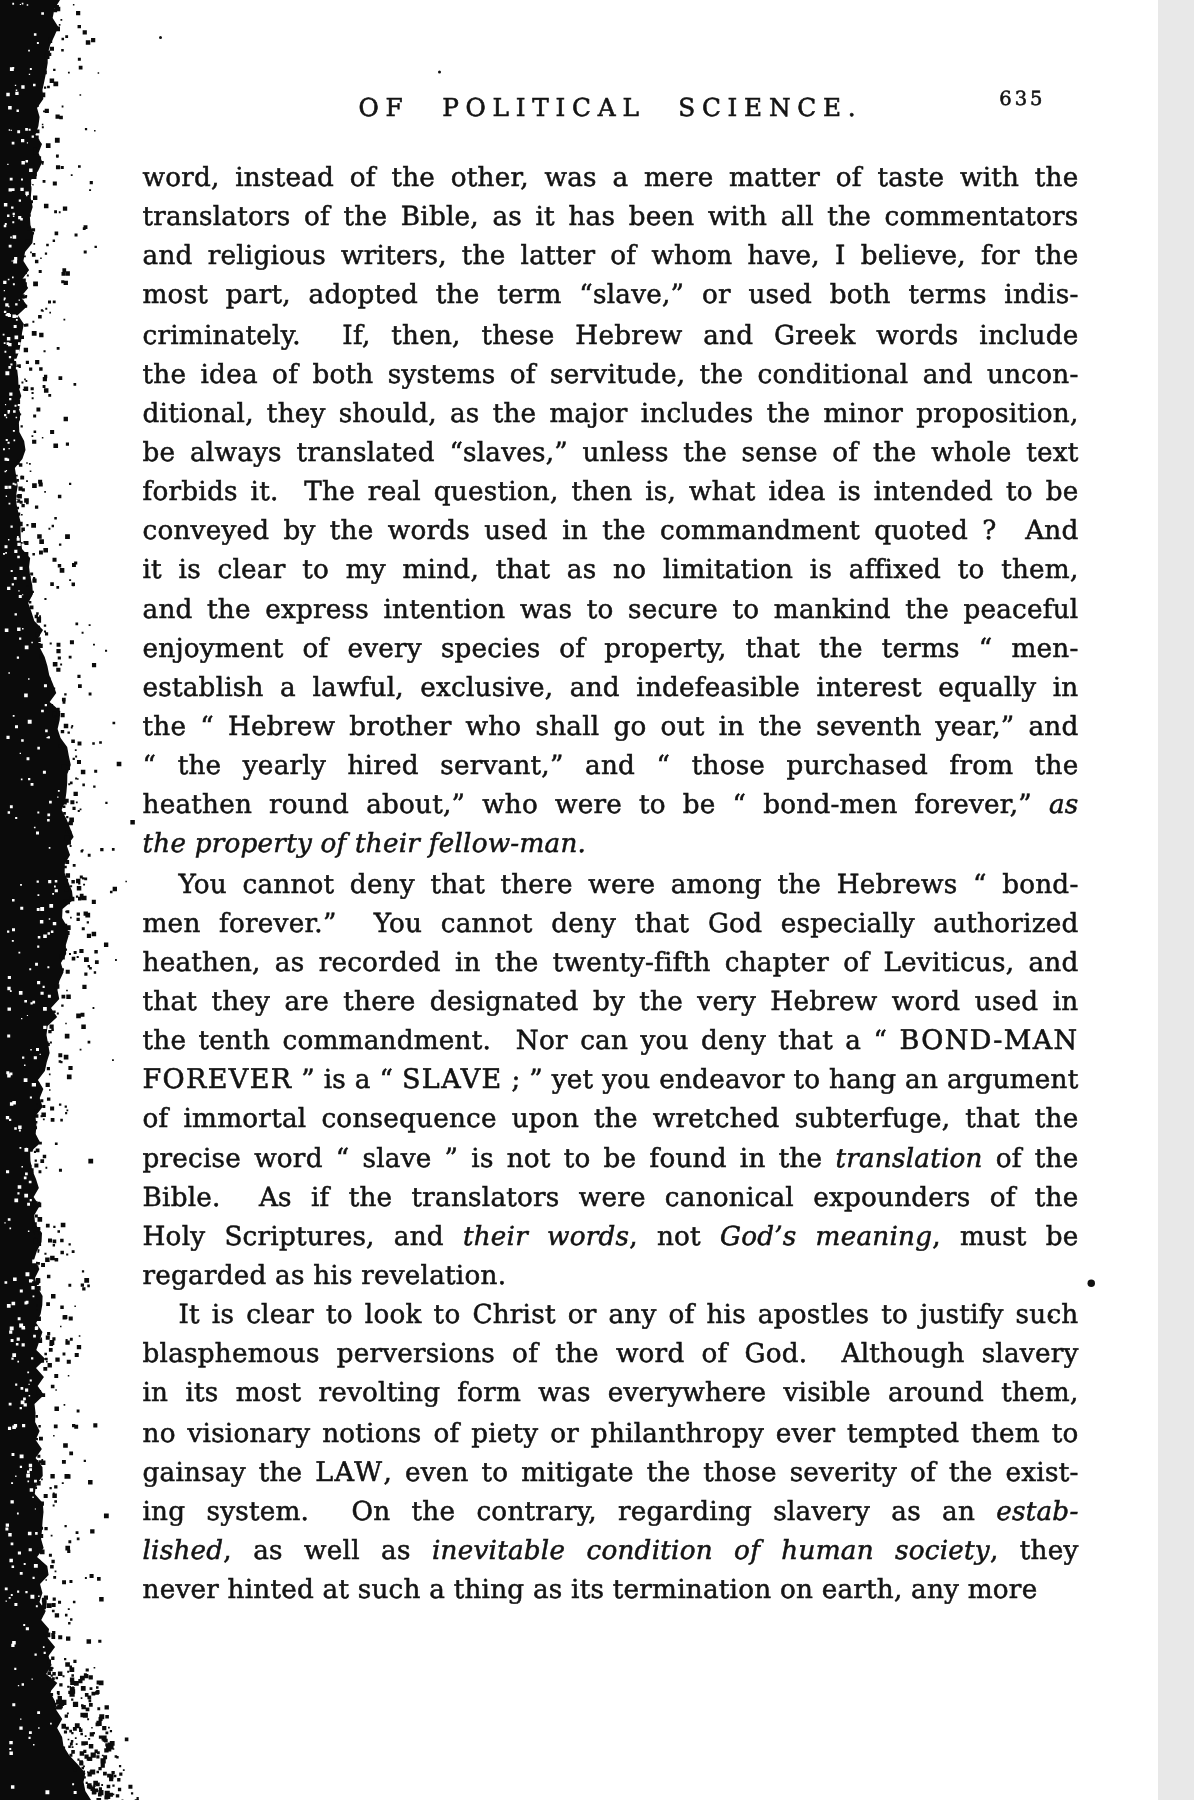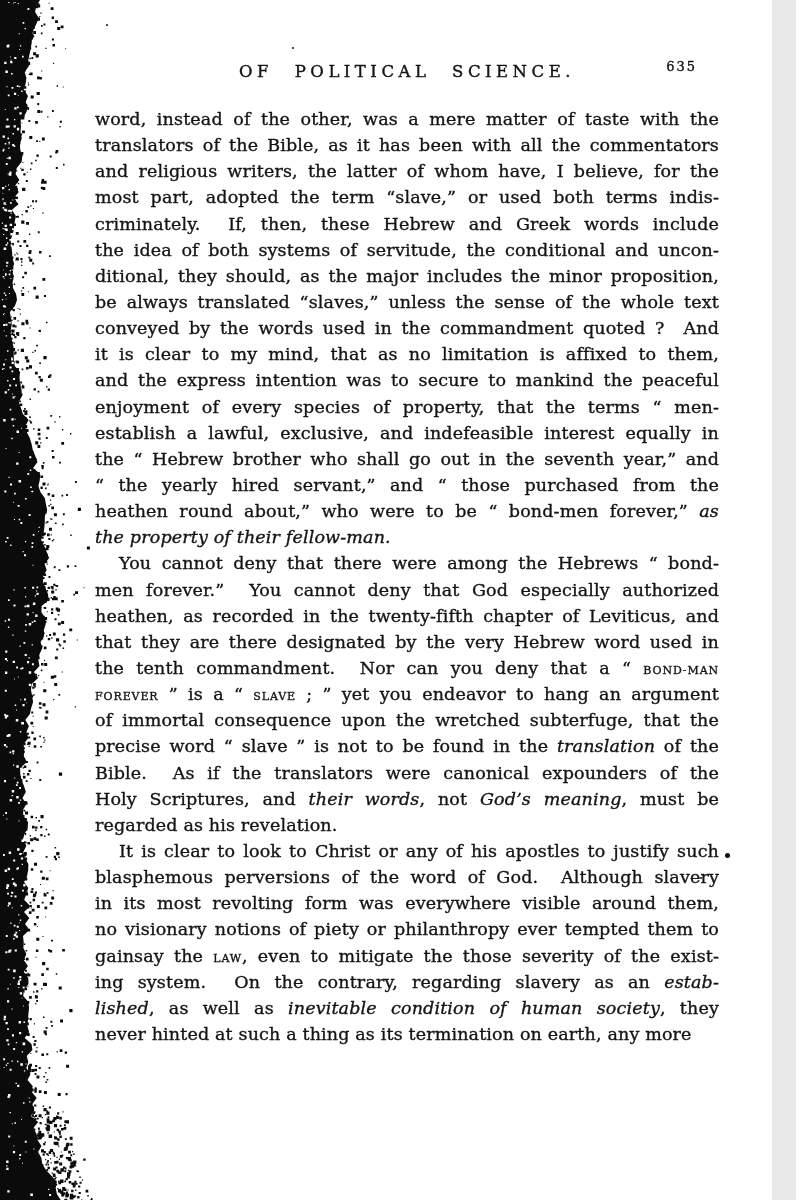--- a/index.html
+++ b/index.html
@@ -39,21 +39,21 @@
     text-align:justify;
     text-align-last:justify;
     text-justify:inter-word;
     height:26.15px;
     overflow:visible;
     white-space:nowrap;
   }
   .line.plast{text-align-last:left;}
   .line.indent{text-indent:24px;}
   .it{font-style:italic;}
-  .sc{font-size:11px;letter-spacing:0.9px;}
+  .sc{font-size:18px;letter-spacing:0.9px;}
   .speck{position:absolute;background:#101010;border-radius:50%;z-index:2;}
 </style>
 </head>
 <body>
 
 <div class="page">
 
   <svg class="scan-edge" width="100" height="1200" viewBox="0 0 100 1200">
     <path id="edge-band" fill="#0b0b0b" d="M0,0 L40,0 L36.3,6 L35.1,12 L38.9,18 L36.3,24 L33.4,30 L31.8,36 L31.8,42 L30.8,48 L29.6,54 L28.3,60 L28.9,66 L24.7,72 L26.4,78 L25.6,84 L23.6,90 L28.0,96 L25.7,102 L28.2,108 L25.4,114 L20.7,120 L21.0,126 L20.5,132 L21.8,138 L19.9,144 L20.3,150 L22.3,156 L21.6,162 L16.7,168 L15.6,174 L19.4,180 L14.9,186 L18.8,192 L13.8,198 L18.3,204 L11.9,210 L15.9,216 L14.7,222 L14.0,228 L12.9,234 L10.6,240 L11.4,246 L12.1,252 L12.4,258 L14.2,264 L11.7,270 L13.7,276 L12.6,282 L12.9,288 L16.1,294 L17.0,300 L14.9,306 L9.9,312 L10.9,318 L11.8,324 L10.8,330 L11.0,336 L12.3,342 L13.7,348 L13.7,354 L13.9,360 L14.7,366 L20.1,372 L19.4,378 L20.1,384 L21.5,390 L22.0,396 L18.8,402 L21.0,408 L22.9,414 L28.7,420 L25.0,426 L26.7,432 L29.8,438 L31.6,444 L32.8,450 L35.3,456 L37.5,462 L33.1,468 L40.2,474 L39.8,480 L38.4,486 L40.4,492 L44.8,498 L45.9,504 L47.2,510 L44.9,516 L44.8,522 L44.3,528 L43.5,534 L41.1,540 L44.3,546 L46.7,552 L49.1,558 L44.6,564 L46.7,570 L43.2,576 L43.1,582 L45.5,588 L48.0,594 L48.7,600 L41.7,606 L41.4,612 L44.9,618 L45.7,624 L43.9,630 L44.1,636 L40.6,642 L42.4,648 L39.6,654 L38.3,660 L39.5,666 L34.0,672 L38.1,678 L31.7,684 L31.0,690 L32.1,696 L33.1,702 L31.2,708 L29.9,714 L25.3,720 L28.9,726 L26.5,732 L28.4,738 L23.6,744 L24.3,750 L23.8,756 L26.9,762 L20.1,768 L20.3,774 L21.5,780 L24.0,786 L25.9,792 L22.4,798 L26.4,804 L22.9,810 L23.4,816 L28.0,822 L27.7,828 L24.6,834 L22.7,840 L26.3,846 L23.3,852 L24.9,858 L28.4,864 L28.2,870 L27.1,876 L24.1,882 L28.3,888 L26.3,894 L24.2,900 L30.2,906 L24.0,912 L29.3,918 L25.1,924 L29.3,930 L23.0,936 L23.7,942 L23.4,948 L26.4,954 L23.8,960 L27.9,966 L23.7,972 L28.3,978 L28.5,984 L23.9,990 L23.2,996 L28.5,1002 L29.0,1008 L28.4,1014 L28.0,1020 L27.4,1026 L29.1,1032 L24.7,1038 L31.5,1044 L32.4,1050 L26.7,1056 L28.3,1062 L26.3,1068 L30.5,1074 L27.5,1080 L32.7,1086 L31.8,1092 L36.7,1098 L32.3,1104 L34.4,1110 L30.8,1116 L38.2,1122 L33.4,1128 L36.6,1134 L37.5,1140 L41.5,1146 L38.1,1152 L41.4,1158 L42.3,1164 L46.0,1170 L51.6,1176 L56.9,1182 L55.7,1188 L56.9,1194 L60.7,1200 L0,1200 Z"></path>
     <path id="edge-black-speckles" fill="#0b0b0b" d="M33.0,991.3h1.5v1.5h-1.5zM52.1,494.8h2.2v2.2h-2.2zM59.4,644.6h1.8v1.8h-1.8zM62.2,948.9h2.7v2.7h-2.7zM24.2,987.4h2.9v2.9h-2.9zM47.6,586.7h2.3v2.3h-2.3zM23.2,843.5h2.4v2.4h-2.4zM31.3,1068.9h3.1v3.1h-3.1zM32.2,262.6h1.9v1.9h-1.9zM55.4,589.1h1.3v1.3h-1.3zM66.1,1064.7h3.0v3.0h-3.0zM61.5,494.8h1.7v1.7h-1.7zM28.4,120.0h1.9v1.9h-1.9zM52.8,1173.5h2.5v2.5h-2.5zM13.1,330.8h1.2v1.2h-1.2zM43.5,23.5h1.9v1.9h-1.9zM14.2,351.6h2.4v2.4h-2.4zM40.8,186.8h2.1v2.1h-2.1zM33.1,52.3h3.0v3.0h-3.0zM49.4,374.3h2.1v2.1h-2.1zM25.8,180.0h2.0v2.0h-2.0zM21.4,293.1h2.8v2.8h-2.8zM21.1,264.8h1.3v1.3h-1.3zM56.0,638.2h3.2v3.2h-3.2zM23.8,852.0h2.7v2.7h-2.7zM36.1,481.1h2.0v2.0h-2.0zM22.1,276.3h2.0v2.0h-2.0zM31.4,57.1h1.8v1.8h-1.8zM60.1,1019.5h2.9v2.9h-2.9zM46.7,590.1h1.4v1.4h-1.4zM35.2,200.3h1.9v1.9h-1.9zM25.5,1000.6h1.0v1.0h-1.0zM16.1,377.8h3.2v3.2h-3.2zM35.0,474.5h2.6v2.6h-2.6zM25.0,811.4h3.1v3.1h-3.1zM20.9,761.5h1.1v1.1h-1.1zM45.7,828.8h1.5v1.5h-1.5zM31.4,888.0h2.1v2.1h-2.1zM25.6,429.1h2.9v2.9h-2.9zM20.1,167.7h1.1v1.1h-1.1zM24.1,424.9h3.1v3.1h-3.1zM34.5,1118.1h2.0v2.0h-2.0zM10.9,285.1h1.7v1.7h-1.7zM24.8,841.4h1.8v1.8h-1.8zM32.7,726.1h1.0v1.0h-1.0zM44.2,663.0h3.0v3.0h-3.0zM37.2,1137.5h2.2v2.2h-2.2zM33.5,388.2h2.4v2.4h-2.4zM26.7,1017.8h2.0v2.0h-2.0zM55.1,20.2h2.8v2.8h-2.8zM39.2,140.9h1.2v1.2h-1.2zM30.4,721.8h2.8v2.8h-2.8zM16.3,360.7h2.7v2.7h-2.7zM77.8,507.8h3.1v3.1h-3.1zM65.1,48.2h1.0v1.0h-1.0zM86.9,546.6h3.0v3.0h-3.0zM34.9,995.6h3.0v3.0h-3.0zM19.9,789.1h2.5v2.5h-2.5zM32.5,26.4h2.3v2.3h-2.3zM34.4,469.3h1.0v1.0h-1.0zM10.6,316.5h1.2v1.2h-1.2zM33.0,683.0h2.8v2.8h-2.8zM23.7,739.7h1.1v1.1h-1.1zM24.4,801.7h3.1v3.1h-3.1zM43.5,1108.1h3.1v3.1h-3.1zM30.8,1098.3h1.3v1.3h-1.3zM47.7,1164.1h1.3v1.3h-1.3zM25.0,834.1h1.1v1.1h-1.1zM35.4,673.7h1.7v1.7h-1.7zM47.7,388.4h2.3v2.3h-2.3zM81.0,1199.6h1.3v1.3h-1.3zM25.9,1046.4h2.4v2.4h-2.4zM19.3,308.7h1.2v1.2h-1.2zM40.1,825.9h2.3v2.3h-2.3zM30.6,815.8h2.5v2.5h-2.5zM29.2,416.3h1.6v1.6h-1.6zM43.6,180.8h3.0v3.0h-3.0zM23.1,841.2h1.9v1.9h-1.9zM58.5,569.2h1.9v1.9h-1.9zM51.3,506.6h2.7v2.7h-2.7zM28.9,1088.0h1.7v1.7h-1.7zM54.9,656.5h2.8v2.8h-2.8zM50.1,518.3h1.3v1.3h-1.3zM26.5,1044.0h2.1v2.1h-2.1zM31.1,695.3h2.1v2.1h-2.1zM23.3,989.9h1.2v1.2h-1.2zM52.9,632.6h2.8v2.8h-2.8zM32.3,1111.3h2.8v2.8h-2.8zM26.2,359.5h3.1v3.1h-3.1zM53.9,513.2h3.0v3.0h-3.0zM16.0,368.0h2.9v2.9h-2.9zM33.4,1128.6h2.0v2.0h-2.0zM24.4,854.5h1.6v1.6h-1.6zM48.6,2.7h1.0v1.0h-1.0zM41.6,625.4h2.0v2.0h-2.0zM46.0,321.8h1.5v1.5h-1.5zM11.4,341.7h2.1v2.1h-2.1zM26.2,1006.8h1.9v1.9h-1.9zM51.2,590.6h3.0v3.0h-3.0zM33.2,31.1h2.8v2.8h-2.8zM48.9,1106.5h2.1v2.1h-2.1zM23.7,930.5h1.3v1.3h-1.3zM42.5,703.2h3.1v3.1h-3.1zM22.8,824.6h1.1v1.1h-1.1zM12.4,218.7h1.7v1.7h-1.7zM33.1,428.3h1.4v1.4h-1.4zM24.7,818.0h2.2v2.2h-2.2zM21.7,802.2h1.5v1.5h-1.5zM36.4,3.3h2.4v2.4h-2.4zM23.0,90.3h2.8v2.8h-2.8zM17.3,334.3h1.8v1.8h-1.8zM31.6,1114.3h2.4v2.4h-2.4zM66.1,494.1h1.8v1.8h-1.8zM41.4,1053.5h2.6v2.6h-2.6zM42.4,187.1h2.9v2.9h-2.9zM27.5,928.8h2.6v2.6h-2.6zM65.5,1093.1h2.1v2.1h-2.1zM55.7,607.6h2.9v2.9h-2.9zM22.0,800.9h3.1v3.1h-3.1zM25.6,973.5h2.2v2.2h-2.2zM31.7,908.7h2.9v2.9h-2.9zM50.6,597.0h1.5v1.5h-1.5zM24.9,727.4h1.0v1.0h-1.0zM45.8,877.6h2.7v2.7h-2.7zM14.5,203.6h1.5v1.5h-1.5zM26.5,712.6h1.9v1.9h-1.9zM39.2,16.0h1.1v1.1h-1.1zM51.1,637.3h1.4v1.4h-1.4zM62.9,633.4h2.3v2.3h-2.3zM10.9,270.6h2.1v2.1h-2.1zM25.8,321.7h2.7v2.7h-2.7zM31.3,849.8h2.3v2.3h-2.3zM33.6,982.7h2.9v2.9h-2.9zM11.6,329.4h3.0v3.0h-3.0zM36.1,990.2h2.2v2.2h-2.2zM30.3,1095.9h1.3v1.3h-1.3zM73.2,1160.6h3.2v3.2h-3.2zM26.2,1043.3h2.7v2.7h-2.7zM34.4,349.9h1.6v1.6h-1.6zM23.1,409.9h2.2v2.2h-2.2zM56.2,852.0h3.2v3.2h-3.2zM29.6,901.8h1.7v1.7h-1.7zM46.9,533.5h2.7v2.7h-2.7zM36.6,91.9h3.2v3.2h-3.2zM24.4,70.0h1.4v1.4h-1.4zM13.4,196.2h3.0v3.0h-3.0zM41.0,1149.2h2.7v2.7h-2.7zM16.9,215.7h2.0v2.0h-2.0zM51.1,608.3h2.2v2.2h-2.2zM23.2,747.3h1.7v1.7h-1.7zM34.1,1104.4h2.2v2.2h-2.2zM44.0,616.9h3.1v3.1h-3.1zM23.3,809.7h1.9v1.9h-1.9zM48.0,375.4h2.6v2.6h-2.6zM48.3,537.9h2.1v2.1h-2.1zM41.5,1136.1h1.3v1.3h-1.3zM39.7,1137.2h1.8v1.8h-1.8zM51.2,896.6h2.9v2.9h-2.9zM34.0,862.7h3.0v3.0h-3.0zM24.1,735.6h1.0v1.0h-1.0zM32.2,686.6h2.2v2.2h-2.2zM53.2,583.7h2.0v2.0h-2.0zM28.5,769.8h2.3v2.3h-2.3zM39.1,706.8h1.7v1.7h-1.7zM54.4,421.2h1.3v1.3h-1.3zM30.8,162.5h1.7v1.7h-1.7zM48.6,1067.1h1.7v1.7h-1.7zM15.8,231.9h2.9v2.9h-2.9zM43.9,295.0h2.1v2.1h-2.1zM34.8,1087.4h2.1v2.1h-2.1zM29.2,1063.7h2.8v2.8h-2.8zM60.7,25.4h2.8v2.8h-2.8zM32.6,715.7h1.1v1.1h-1.1zM50.6,534.3h1.2v1.2h-1.2zM24.6,878.5h1.9v1.9h-1.9zM25.1,721.7h1.1v1.1h-1.1zM28.1,1069.1h2.9v2.9h-2.9zM37.5,445.1h2.8v2.8h-2.8zM17.6,349.4h1.4v1.4h-1.4zM11.4,242.9h2.5v2.5h-2.5zM31.8,1118.1h2.2v2.2h-2.2zM21.0,290.2h1.2v1.2h-1.2zM38.6,329.8h2.3v2.3h-2.3zM45.4,1081.4h1.6v1.6h-1.6zM22.1,825.7h3.1v3.1h-3.1zM33.4,286.7h2.7v2.7h-2.7zM28.5,251.3h2.8v2.8h-2.8zM70.0,433.1h1.4v1.4h-1.4zM32.0,451.6h1.7v1.7h-1.7zM23.8,86.3h2.5v2.5h-2.5zM51.7,16.6h2.3v2.3h-2.3zM53.0,62.8h1.1v1.1h-1.1zM12.1,225.2h1.6v1.6h-1.6zM22.1,187.7h3.2v3.2h-3.2zM34.4,15.3h1.3v1.3h-1.3zM29.8,36.2h3.2v3.2h-3.2zM47.2,484.4h1.2v1.2h-1.2zM25.5,424.9h1.7v1.7h-1.7zM47.8,637.9h2.4v2.4h-2.4zM22.3,162.0h1.1v1.1h-1.1zM45.8,553.8h1.8v1.8h-1.8zM20.8,348.7h3.2v3.2h-3.2zM62.8,513.2h2.0v2.0h-2.0zM15.6,360.6h1.9v1.9h-1.9zM31.6,456.6h1.4v1.4h-1.4zM34.7,1087.3h1.2v1.2h-1.2zM39.8,378.7h3.1v3.1h-3.1zM35.1,1065.0h2.1v2.1h-2.1zM30.0,421.5h2.1v2.1h-2.1zM30.3,1096.9h1.4v1.4h-1.4zM30.7,907.2h1.1v1.1h-1.1zM37.8,231.3h1.9v1.9h-1.9zM40.3,12.6h1.2v1.2h-1.2zM29.3,135.9h3.0v3.0h-3.0zM24.2,926.6h3.2v3.2h-3.2zM30.1,838.3h3.0v3.0h-3.0zM53.0,597.8h2.1v2.1h-2.1zM22.0,750.7h1.6v1.6h-1.6zM21.2,220.6h3.2v3.2h-3.2zM33.7,1116.3h1.5v1.5h-1.5zM17.9,384.0h2.5v2.5h-2.5zM30.6,694.4h1.8v1.8h-1.8zM32.2,25.2h2.6v2.6h-2.6zM25.6,892.9h2.5v2.5h-2.5zM75.1,591.2h2.9v2.9h-2.9zM40.4,475.4h2.7v2.7h-2.7zM52.0,110.1h1.8v1.8h-1.8zM17.0,253.4h1.2v1.2h-1.2zM21.1,152.1h2.3v2.3h-2.3zM52.5,43.9h2.5v2.5h-2.5zM23.2,742.8h2.4v2.4h-2.4zM22.0,384.7h1.5v1.5h-1.5zM45.0,487.6h1.6v1.6h-1.6zM34.2,1088.7h2.4v2.4h-2.4zM44.0,982.9h3.0v3.0h-3.0zM47.3,1121.2h2.2v2.2h-2.2zM59.7,1049.3h2.7v2.7h-2.7zM15.8,257.6h3.0v3.0h-3.0zM28.7,47.0h2.5v2.5h-2.5zM35.5,817.1h1.5v1.5h-1.5zM30.3,34.0h2.5v2.5h-2.5zM29.3,258.8h3.0v3.0h-3.0zM22.0,130.4h2.9v2.9h-2.9zM22.4,287.0h1.7v1.7h-1.7zM21.3,761.7h1.4v1.4h-1.4zM46.8,1174.5h2.0v2.0h-2.0zM73.3,593.8h1.7v1.7h-1.7zM55.8,973.2h1.5v1.5h-1.5zM54.2,683.0h3.0v3.0h-3.0zM50.8,675.7h3.1v3.1h-3.1zM32.0,825.7h2.7v2.7h-2.7zM37.7,428.5h2.6v2.6h-2.6zM31.2,33.6h2.1v2.1h-2.1zM50.4,1020.8h1.9v1.9h-1.9zM83.2,1158.4h2.4v2.4h-2.4zM13.1,333.9h2.0v2.0h-2.0zM44.1,544.0h1.5v1.5h-1.5zM25.3,1039.8h1.5v1.5h-1.5zM34.9,1114.7h2.3v2.3h-2.3zM46.3,1053.3h2.0v2.0h-2.0zM43.5,681.8h1.0v1.0h-1.0zM22.7,975.0h2.3v2.3h-2.3zM49.1,1179.4h1.7v1.7h-1.7zM12.6,308.9h2.3v2.3h-2.3zM42.5,482.5h3.0v3.0h-3.0zM18.1,160.4h1.1v1.1h-1.1zM55.7,150.1h2.6v2.6h-2.6zM24.2,869.8h1.0v1.0h-1.0zM30.6,95.5h3.1v3.1h-3.1zM25.0,901.8h1.1v1.1h-1.1zM35.9,6.0h2.2v2.2h-2.2zM38.3,5.4h1.9v1.9h-1.9zM13.0,325.8h1.2v1.2h-1.2zM33.4,837.2h3.0v3.0h-3.0zM50.8,586.2h1.8v1.8h-1.8zM35.1,829.4h1.6v1.6h-1.6zM26.9,732.8h2.0v2.0h-2.0zM30.5,1088.4h3.1v3.1h-3.1zM16.1,332.1h3.1v3.1h-3.1zM35.2,441.3h3.1v3.1h-3.1zM17.2,159.9h2.5v2.5h-2.5zM35.4,956.7h1.0v1.0h-1.0zM43.8,646.5h2.7v2.7h-2.7zM41.0,181.3h2.5v2.5h-2.5zM36.9,926.1h1.0v1.0h-1.0zM28.7,73.7h1.2v1.2h-1.2zM24.1,408.1h1.7v1.7h-1.7zM43.0,982.7h3.2v3.2h-3.2zM37.6,390.7h1.8v1.8h-1.8zM17.4,320.2h1.2v1.2h-1.2zM31.0,457.0h1.3v1.3h-1.3zM29.8,72.5h2.8v2.8h-2.8zM23.1,739.4h1.4v1.4h-1.4zM38.6,1114.3h3.0v3.0h-3.0zM26.9,50.9h2.2v2.2h-2.2zM25.5,104.2h1.9v1.9h-1.9zM13.0,275.7h1.1v1.1h-1.1zM52.1,588.1h1.5v1.5h-1.5zM27.8,443.4h1.6v1.6h-1.6zM54.7,597.2h3.0v3.0h-3.0zM27.4,973.7h2.9v2.9h-2.9zM32.6,1035.9h2.0v2.0h-2.0zM27.0,743.5h1.4v1.4h-1.4zM20.1,381.6h2.0v2.0h-2.0zM27.2,206.2h1.5v1.5h-1.5zM44.1,835.6h1.4v1.4h-1.4zM37.9,675.0h1.3v1.3h-1.3zM46.6,521.0h1.8v1.8h-1.8zM23.8,852.2h3.1v3.1h-3.1zM25.0,832.9h1.3v1.3h-1.3zM29.3,420.3h1.4v1.4h-1.4zM22.9,820.8h2.5v2.5h-2.5zM36.4,3.3h2.9v2.9h-2.9zM39.3,735.6h1.6v1.6h-1.6zM37.0,76.4h2.8v2.8h-2.8zM15.2,259.4h1.0v1.0h-1.0zM36.6,656.2h3.0v3.0h-3.0zM16.2,181.0h1.7v1.7h-1.7zM44.1,659.8h1.1v1.1h-1.1zM32.3,351.8h1.3v1.3h-1.3zM72.6,1195.2h2.7v2.7h-2.7zM27.6,107.3h1.6v1.6h-1.6zM17.2,240.5h2.1v2.1h-2.1zM33.4,737.6h2.7v2.7h-2.7zM10.9,256.5h2.5v2.5h-2.5zM42.7,591.2h3.1v3.1h-3.1zM30.8,456.5h1.7v1.7h-1.7zM43.0,557.2h3.1v3.1h-3.1zM19.3,778.9h3.1v3.1h-3.1zM46.1,386.1h1.3v1.3h-1.3zM20.9,761.1h1.2v1.2h-1.2zM54.5,618.2h2.0v2.0h-2.0zM10.9,319.4h1.7v1.7h-1.7zM45.6,855.9h1.9v1.9h-1.9zM16.0,170.3h1.2v1.2h-1.2zM43.4,741.4h1.4v1.4h-1.4zM28.1,206.8h1.1v1.1h-1.1zM37.3,103.0h1.9v1.9h-1.9zM40.1,442.3h1.3v1.3h-1.3zM13.6,223.6h2.4v2.4h-2.4zM23.3,337.0h2.2v2.2h-2.2zM48.0,949.3h2.2v2.2h-2.2zM50.7,7.3h2.8v2.8h-2.8zM39.2,1136.1h2.7v2.7h-2.7zM21.4,814.9h3.1v3.1h-3.1zM12.1,231.1h1.0v1.0h-1.0zM23.4,991.3h1.3v1.3h-1.3zM14.0,342.6h1.1v1.1h-1.1zM36.9,905.0h2.9v2.9h-2.9zM38.3,820.1h1.7v1.7h-1.7zM27.9,291.3h1.0v1.0h-1.0zM43.5,599.8h3.1v3.1h-3.1zM61.3,442.0h2.8v2.8h-2.8zM64.3,1180.5h1.7v1.7h-1.7zM17.1,384.3h1.6v1.6h-1.6zM27.4,985.7h1.1v1.1h-1.1zM24.9,969.8h2.0v2.0h-2.0zM20.4,766.4h1.4v1.4h-1.4zM45.2,1072.1h1.3v1.3h-1.3zM39.0,250.9h2.5v2.5h-2.5zM52.8,1174.2h2.8v2.8h-2.8zM27.4,842.0h2.6v2.6h-2.6zM47.5,1166.7h2.4v2.4h-2.4zM43.2,632.4h1.5v1.5h-1.5zM28.9,911.3h2.6v2.6h-2.6zM24.3,271.7h2.6v2.6h-2.6zM16.5,381.1h2.3v2.3h-2.3zM53.1,699.1h1.2v1.2h-1.2zM19.7,776.5h1.3v1.3h-1.3zM57.8,614.1h1.5v1.5h-1.5zM57.9,1190.0h2.4v2.4h-2.4zM56.5,1156.8h1.2v1.2h-1.2zM59.8,120.7h2.1v2.1h-2.1zM35.0,371.8h2.7v2.7h-2.7zM49.7,155.6h2.0v2.0h-2.0zM54.8,858.1h2.2v2.2h-2.2zM53.7,566.7h1.6v1.6h-1.6zM33.8,745.3h2.5v2.5h-2.5zM41.2,509.5h3.1v3.1h-3.1zM44.2,606.9h2.0v2.0h-2.0zM27.6,972.7h1.2v1.2h-1.2zM25.3,801.1h1.5v1.5h-1.5zM48.6,1151.3h2.6v2.6h-2.6zM26.1,221.9h2.9v2.9h-2.9zM38.5,376.0h2.3v2.3h-2.3zM14.0,361.4h1.1v1.1h-1.1zM16.1,203.2h2.0v2.0h-2.0zM43.7,892.7h1.4v1.4h-1.4zM27.8,108.7h1.2v1.2h-1.2zM40.5,486.6h2.3v2.3h-2.3zM49.0,527.8h2.9v2.9h-2.9zM14.4,200.1h1.0v1.0h-1.0zM26.4,436.3h2.1v2.1h-2.1zM62.5,647.5h1.6v1.6h-1.6zM19.8,313.6h1.1v1.1h-1.1zM41.7,467.3h1.9v1.9h-1.9zM40.3,833.9h2.3v2.3h-2.3zM52.0,597.9h2.4v2.4h-2.4zM13.5,317.1h2.6v2.6h-2.6zM50.5,1162.2h1.2v1.2h-1.2zM46.6,891.9h1.9v1.9h-1.9zM13.0,202.6h2.4v2.4h-2.4zM19.2,400.6h1.7v1.7h-1.7zM36.7,477.5h2.0v2.0h-2.0zM23.4,240.0h2.8v2.8h-2.8zM29.6,835.1h1.4v1.4h-1.4zM36.3,937.7h3.0v3.0h-3.0zM46.7,611.2h1.1v1.1h-1.1zM41.1,70.4h1.2v1.2h-1.2zM31.9,452.3h1.1v1.1h-1.1zM41.6,178.9h2.5v2.5h-2.5zM26.6,1033.0h3.1v3.1h-3.1zM21.6,368.6h1.7v1.7h-1.7zM74.7,706.2h1.2v1.2h-1.2zM31.2,711.4h2.1v2.1h-2.1zM10.2,281.8h1.0v1.0h-1.0zM21.3,168.7h2.4v2.4h-2.4zM45.6,1026.9h1.9v1.9h-1.9zM24.3,877.6h3.0v3.0h-3.0zM41.4,627.0h1.4v1.4h-1.4zM32.9,894.8h2.5v2.5h-2.5zM19.7,778.7h1.2v1.2h-1.2zM27.0,1046.7h1.2v1.2h-1.2zM49.6,870.3h1.0v1.0h-1.0zM47.2,116.2h1.2v1.2h-1.2zM26.9,891.7h1.1v1.1h-1.1zM47.5,493.0h2.4v2.4h-2.4zM45.8,547.4h2.8v2.8h-2.8zM33.4,1043.3h2.4v2.4h-2.4zM44.3,739.6h1.2v1.2h-1.2zM43.0,1016.6h1.5v1.5h-1.5zM51.6,449.9h2.1v2.1h-2.1zM50.1,503.7h1.3v1.3h-1.3zM52.5,890.1h1.1v1.1h-1.1zM24.8,428.7h2.3v2.3h-2.3zM20.7,765.6h1.4v1.4h-1.4zM11.4,306.3h1.2v1.2h-1.2zM36.5,1075.5h2.9v2.9h-2.9zM35.2,995.0h1.3v1.3h-1.3zM56.6,85.3h1.5v1.5h-1.5zM49.9,499.5h1.2v1.2h-1.2zM21.0,261.3h1.4v1.4h-1.4zM46.7,1078.9h1.6v1.6h-1.6zM25.6,950.0h1.6v1.6h-1.6zM42.1,615.8h2.7v2.7h-2.7zM40.8,628.3h2.2v2.2h-2.2zM23.8,958.6h1.5v1.5h-1.5zM27.9,84.2h1.3v1.3h-1.3zM35.1,1003.0h1.3v1.3h-1.3zM41.0,645.5h1.6v1.6h-1.6zM41.0,1149.5h3.0v3.0h-3.0zM23.1,773.0h1.5v1.5h-1.5zM63.3,640.2h2.5v2.5h-2.5zM12.3,324.4h2.8v2.8h-2.8zM54.6,846.9h1.5v1.5h-1.5zM43.6,893.6h2.9v2.9h-2.9zM36.8,17.6h3.2v3.2h-3.2zM33.2,694.3h1.4v1.4h-1.4zM42.7,585.9h2.7v2.7h-2.7zM30.4,1094.7h2.2v2.2h-2.2zM43.5,553.5h1.8v1.8h-1.8zM61.2,599.9h2.7v2.7h-2.7zM35.5,1050.6h1.9v1.9h-1.9zM51.2,1025.0h1.8v1.8h-1.8zM28.4,256.7h1.9v1.9h-1.9zM14.3,254.3h1.3v1.3h-1.3zM22.2,966.3h1.8v1.8h-1.8zM10.9,307.7h2.1v2.1h-2.1zM24.6,975.7h2.4v2.4h-2.4zM55.2,151.5h1.9v1.9h-1.9zM35.1,159.7h1.6v1.6h-1.6zM28.2,736.6h2.0v2.0h-2.0zM42.6,587.1h2.6v2.6h-2.6zM56.6,1051.3h1.3v1.3h-1.3zM37.3,110.1h2.8v2.8h-2.8zM58.2,856.4h1.7v1.7h-1.7zM48.2,389.4h1.4v1.4h-1.4zM28.6,745.7h1.2v1.2h-1.2zM83.6,587.2h1.0v1.0h-1.0zM26.0,957.8h2.6v2.6h-2.6zM37.5,103.7h1.5v1.5h-1.5zM30.8,451.3h2.1v2.1h-2.1zM36.6,761.6h1.8v1.8h-1.8zM43.3,1075.9h1.7v1.7h-1.7zM23.8,421.6h2.7v2.7h-2.7zM27.6,741.7h3.0v3.0h-3.0zM40.5,815.1h3.1v3.1h-3.1zM45.0,548.2h1.8v1.8h-1.8zM29.5,365.6h2.1v2.1h-2.1zM54.9,522.4h1.7v1.7h-1.7zM53.8,855.7h2.2v2.2h-2.2zM22.6,100.2h2.8v2.8h-2.8zM50.7,585.9h2.9v2.9h-2.9zM43.2,689.2h3.1v3.1h-3.1zM49.9,1158.2h1.2v1.2h-1.2zM64.7,1051.4h2.4v2.4h-2.4zM47.8,833.5h1.9v1.9h-1.9zM51.7,494.4h2.6v2.6h-2.6zM26.9,772.9h2.5v2.5h-2.5zM19.1,779.1h3.2v3.2h-3.2zM30.0,905.1h1.8v1.8h-1.8zM44.8,1033.2h2.1v2.1h-2.1zM30.2,205.2h1.3v1.3h-1.3zM39.6,636.1h2.8v2.8h-2.8zM22.4,98.5h1.9v1.9h-1.9zM44.9,560.7h2.4v2.4h-2.4zM19.6,783.7h1.5v1.5h-1.5zM45.5,1163.7h1.7v1.7h-1.7zM24.6,864.9h1.5v1.5h-1.5zM57.7,1092.9h3.0v3.0h-3.0zM29.6,398.6h1.4v1.4h-1.4zM22.6,767.2h1.4v1.4h-1.4zM36.4,1047.0h1.2v1.2h-1.2zM41.3,465.1h2.5v2.5h-2.5zM48.1,1176.0h3.1v3.1h-3.1zM32.6,898.7h2.5v2.5h-2.5zM21.4,122.7h1.0v1.0h-1.0zM23.8,861.8h1.4v1.4h-1.4zM32.0,35.2h2.2v2.2h-2.2zM31.5,1106.4h2.5v2.5h-2.5zM26.5,1001.0h2.8v2.8h-2.8zM21.5,817.5h1.2v1.2h-1.2zM49.5,949.9h2.6v2.6h-2.6zM46.2,967.7h2.5v2.5h-2.5zM22.0,114.9h2.6v2.6h-2.6zM34.5,1068.7h2.6v2.6h-2.6zM16.0,197.0h1.9v1.9h-1.9zM46.6,1118.3h2.9v2.9h-2.9zM13.0,199.9h2.7v2.7h-2.7zM51.0,611.8h2.2v2.2h-2.2zM35.1,826.4h2.4v2.4h-2.4zM45.2,916.6h1.0v1.0h-1.0zM24.4,412.1h3.0v3.0h-3.0zM32.5,1111.2h2.5v2.5h-2.5zM45.5,522.2h1.3v1.3h-1.3zM25.5,417.1h1.2v1.2h-1.2zM28.6,702.4h1.2v1.2h-1.2zM12.1,347.9h3.0v3.0h-3.0zM62.1,1189.6h1.7v1.7h-1.7zM40.0,636.4h3.2v3.2h-3.2zM43.1,737.0h1.5v1.5h-1.5zM24.7,92.9h1.5v1.5h-1.5zM56.3,1169.7h2.8v2.8h-2.8zM10.9,329.8h1.8v1.8h-1.8zM62.1,523.6h1.6v1.6h-1.6zM43.5,607.1h1.3v1.3h-1.3zM32.9,207.9h1.1v1.1h-1.1zM43.4,356.1h3.2v3.2h-3.2zM27.9,1070.1h2.7v2.7h-2.7zM38.7,1067.1h2.0v2.0h-2.0zM26.5,437.5h1.4v1.4h-1.4zM29.3,249.9h2.2v2.2h-2.2zM38.9,702.2h2.6v2.6h-2.6zM41.8,1164.3h1.6v1.6h-1.6zM16.1,252.4h1.1v1.1h-1.1zM19.8,403.6h2.5v2.5h-2.5zM26.7,1031.8h1.4v1.4h-1.4zM51.3,518.8h1.1v1.1h-1.1zM42.3,599.6h2.2v2.2h-2.2zM14.1,317.0h1.0v1.0h-1.0zM61.7,671.4h1.2v1.2h-1.2zM43.8,582.2h2.9v2.9h-2.9zM15.9,216.0h1.8v1.8h-1.8zM16.2,378.6h1.2v1.2h-1.2zM22.4,973.3h2.9v2.9h-2.9zM29.3,57.7h1.5v1.5h-1.5zM53.7,675.2h2.6v2.6h-2.6zM66.8,565.3h2.2v2.2h-2.2zM46.4,563.4h1.3v1.3h-1.3zM24.8,828.1h2.6v2.6h-2.6zM35.2,121.0h2.7v2.7h-2.7zM35.4,45.8h1.6v1.6h-1.6zM18.0,151.7h2.2v2.2h-2.2zM44.6,663.6h1.9v1.9h-1.9zM40.5,110.7h2.0v2.0h-2.0zM55.6,1180.4h1.1v1.1h-1.1zM49.1,634.0h2.0v2.0h-2.0zM70.2,534.5h1.5v1.5h-1.5zM38.5,437.6h2.1v2.1h-2.1zM16.8,196.7h1.3v1.3h-1.3zM21.3,788.5h2.6v2.6h-2.6zM28.1,1066.9h3.0v3.0h-3.0zM41.7,876.9h2.8v2.8h-2.8zM43.9,582.3h1.7v1.7h-1.7zM39.2,496.4h1.9v1.9h-1.9zM38.3,1128.7h1.5v1.5h-1.5zM11.7,289.3h1.7v1.7h-1.7zM51.1,939.7h1.9v1.9h-1.9zM29.9,168.4h1.5v1.5h-1.5zM21.1,804.0h1.5v1.5h-1.5zM57.8,1171.7h2.1v2.1h-2.1zM14.2,353.7h1.2v1.2h-1.2zM39.5,77.1h2.4v2.4h-2.4zM21.3,116.4h3.0v3.0h-3.0zM20.0,133.5h2.0v2.0h-2.0zM42.8,462.1h1.6v1.6h-1.6zM43.6,510.3h3.1v3.1h-3.1zM29.1,996.0h2.7v2.7h-2.7zM36.2,916.0h2.6v2.6h-2.6zM44.0,1091.0h2.9v2.9h-2.9zM26.8,171.7h1.0v1.0h-1.0zM11.1,332.8h2.4v2.4h-2.4zM57.9,622.5h2.8v2.8h-2.8zM41.0,663.1h2.5v2.5h-2.5zM27.9,1065.2h3.1v3.1h-3.1zM21.0,393.8h1.6v1.6h-1.6zM52.0,456.1h2.5v2.5h-2.5zM35.5,458.4h1.3v1.3h-1.3zM57.2,26.9h3.0v3.0h-3.0zM25.4,319.8h2.7v2.7h-2.7zM19.4,245.0h2.1v2.1h-2.1zM55.7,1184.1h1.5v1.5h-1.5zM45.3,47.8h1.2v1.2h-1.2zM42.4,277.9h2.9v2.9h-2.9zM30.8,868.2h2.5v2.5h-2.5zM23.6,943.4h1.7v1.7h-1.7zM42.4,936.0h1.1v1.1h-1.1zM55.8,167.0h2.0v2.0h-2.0zM41.9,537.0h1.7v1.7h-1.7zM17.5,308.1h1.0v1.0h-1.0zM24.3,760.3h1.8v1.8h-1.8zM29.6,1018.0h2.2v2.2h-2.2zM14.5,325.5h2.1v2.1h-2.1zM27.9,82.5h1.0v1.0h-1.0zM46.0,635.3h1.3v1.3h-1.3zM56.2,585.0h1.9v1.9h-1.9zM38.8,1090.2h2.7v2.7h-2.7zM43.5,573.4h2.6v2.6h-2.6zM35.3,477.2h1.1v1.1h-1.1zM36.4,154.4h2.4v2.4h-2.4zM31.3,731.6h2.3v2.3h-2.3zM30.3,777.9h1.2v1.2h-1.2zM54.7,584.8h1.5v1.5h-1.5zM56.9,608.5h3.2v3.2h-3.2zM49.8,902.0h2.7v2.7h-2.7zM26.1,410.1h1.2v1.2h-1.2zM26.1,1022.6h2.7v2.7h-2.7zM61.1,621.1h3.0v3.0h-3.0zM41.2,988.1h1.3v1.3h-1.3zM34.6,1073.1h1.8v1.8h-1.8zM34.3,1090.2h2.5v2.5h-2.5zM24.0,857.4h3.1v3.1h-3.1zM43.6,1030.5h3.1v3.1h-3.1zM12.5,216.9h1.2v1.2h-1.2zM22.9,775.7h2.7v2.7h-2.7zM21.4,322.2h3.1v3.1h-3.1zM41.9,137.6h2.9v2.9h-2.9zM46.6,426.8h2.7v2.7h-2.7zM43.2,532.5h2.6v2.6h-2.6zM59.4,126.1h1.3v1.3h-1.3zM26.7,51.8h2.2v2.2h-2.2zM54.3,566.1h1.4v1.4h-1.4zM34.2,685.7h1.7v1.7h-1.7zM41.0,25.1h1.7v1.7h-1.7zM74.6,565.3h1.8v1.8h-1.8zM37.2,4.5h3.0v3.0h-3.0zM33.0,893.4h3.2v3.2h-3.2zM46.3,1169.1h2.0v2.0h-2.0zM44.6,716.4h3.1v3.1h-3.1zM43.6,620.5h2.8v2.8h-2.8zM35.9,949.6h2.5v2.5h-2.5zM39.3,362.3h1.6v1.6h-1.6zM28.6,42.4h2.5v2.5h-2.5zM40.7,510.2h2.2v2.2h-2.2zM26.1,244.8h2.3v2.3h-2.3zM22.6,750.8h2.1v2.1h-2.1zM36.2,1000.1h1.8v1.8h-1.8zM48.5,576.0h1.9v1.9h-1.9zM29.8,698.4h1.1v1.1h-1.1zM17.8,390.1h1.1v1.1h-1.1zM10.6,266.6h2.8v2.8h-2.8zM24.8,356.2h3.0v3.0h-3.0zM46.5,597.8h3.1v3.1h-3.1zM26.0,367.0h2.6v2.6h-2.6zM42.1,541.3h1.8v1.8h-1.8zM63.0,163.8h1.6v1.6h-1.6zM45.1,557.5h1.3v1.3h-1.3zM48.4,505.1h1.5v1.5h-1.5zM23.8,854.7h2.0v2.0h-2.0zM46.2,545.0h3.1v3.1h-3.1zM58.4,693.9h1.8v1.8h-1.8zM56.2,648.4h2.1v2.1h-2.1zM38.0,471.9h1.8v1.8h-1.8zM27.0,61.7h3.2v3.2h-3.2zM20.4,258.1h2.1v2.1h-2.1zM33.9,923.1h2.4v2.4h-2.4zM37.0,1145.5h2.7v2.7h-2.7zM40.0,883.9h1.0v1.0h-1.0zM13.7,283.5h1.5v1.5h-1.5zM32.8,1127.2h1.1v1.1h-1.1zM19.5,787.4h2.1v2.1h-2.1zM41.7,901.7h1.9v1.9h-1.9zM28.3,1075.0h1.2v1.2h-1.2zM14.5,185.7h2.7v2.7h-2.7zM45.6,710.6h2.8v2.8h-2.8zM24.1,1002.9h1.6v1.6h-1.6zM32.0,200.3h2.0v2.0h-2.0zM58.7,986.6h3.0v3.0h-3.0zM33.8,1023.2h1.2v1.2h-1.2zM25.4,210.0h2.4v2.4h-2.4zM51.8,540.0h1.4v1.4h-1.4zM26.3,905.4h3.1v3.1h-3.1zM21.6,385.7h2.8v2.8h-2.8zM59.1,416.1h1.3v1.3h-1.3zM51.9,38.5h2.0v2.0h-2.0zM22.4,99.2h1.9v1.9h-1.9zM22.7,975.0h2.2v2.2h-2.2zM25.7,780.2h1.9v1.9h-1.9zM34.9,891.5h2.1v2.1h-2.1zM69.3,628.4h2.9v2.9h-2.9zM37.6,432.7h2.8v2.8h-2.8zM58.4,643.4h1.6v1.6h-1.6zM62.7,86.6h1.0v1.0h-1.0zM37.0,1117.8h1.7v1.7h-1.7zM47.6,483.4h1.2v1.2h-1.2zM53.2,595.9h2.5v2.5h-2.5zM17.9,183.0h1.3v1.3h-1.3zM44.5,906.5h2.7v2.7h-2.7zM69.3,1009.0h3.2v3.2h-3.2zM30.5,890.4h2.7v2.7h-2.7zM20.7,792.4h2.4v2.4h-2.4zM30.2,1102.2h2.2v2.2h-2.2zM34.6,1111.5h1.1v1.1h-1.1zM76.7,639.4h1.2v1.2h-1.2zM41.3,973.3h2.6v2.6h-2.6zM21.3,759.7h1.3v1.3h-1.3zM41.7,533.5h2.8v2.8h-2.8zM29.0,233.5h1.4v1.4h-1.4zM22.1,820.2h1.3v1.3h-1.3zM24.6,853.8h1.9v1.9h-1.9zM45.8,437.1h1.9v1.9h-1.9zM40.2,707.3h1.5v1.5h-1.5zM49.0,255.3h1.8v1.8h-1.8zM42.7,1105.4h1.5v1.5h-1.5zM21.0,765.6h1.1v1.1h-1.1zM42.7,577.1h1.8v1.8h-1.8zM42.3,212.5h1.2v1.2h-1.2zM30.3,1052.9h1.0v1.0h-1.0zM62.0,429.1h1.3v1.3h-1.3zM59.1,461.7h1.9v1.9h-1.9zM40.8,669.6h1.6v1.6h-1.6zM23.8,765.6h2.5v2.5h-2.5zM42.2,876.7h2.7v2.7h-2.7zM18.9,142.9h1.6v1.6h-1.6zM36.2,344.7h1.7v1.7h-1.7zM14.9,188.1h3.0v3.0h-3.0zM29.5,327.4h1.1v1.1h-1.1zM35.6,54.3h3.2v3.2h-3.2zM58.9,772.5h3.2v3.2h-3.2zM20.6,792.0h2.8v2.8h-2.8zM31.0,1100.0h1.2v1.2h-1.2zM34.3,1039.9h2.2v2.2h-2.2zM24.2,872.9h1.1v1.1h-1.1zM35.6,295.6h3.1v3.1h-3.1zM42.1,962.1h3.1v3.1h-3.1zM21.0,154.6h1.7v1.7h-1.7zM28.9,365.3h3.1v3.1h-3.1zM28.1,442.8h2.1v2.1h-2.1zM43.2,572.4h1.2v1.2h-1.2zM34.6,1135.1h3.0v3.0h-3.0zM24.8,1031.9h2.5v2.5h-2.5zM50.3,415.0h1.8v1.8h-1.8zM28.2,704.2h2.4v2.4h-2.4zM40.2,870.4h2.3v2.3h-2.3zM69.6,1197.0h2.6v2.6h-2.6zM23.3,173.2h2.3v2.3h-2.3zM75.0,481.1h1.8v1.8h-1.8zM18.4,395.3h2.5v2.5h-2.5zM53.1,539.0h1.2v1.2h-1.2zM36.1,140.2h1.9v1.9h-1.9zM11.3,278.3h2.0v2.0h-2.0zM40.8,32.6h1.7v1.7h-1.7zM25.0,411.1h2.4v2.4h-2.4zM21.6,213.9h1.3v1.3h-1.3zM36.4,838.6h2.4v2.4h-2.4zM26.0,761.1h1.9v1.9h-1.9zM14.3,336.0h2.2v2.2h-2.2zM11.0,337.8h1.7v1.7h-1.7zM39.3,779.1h2.0v2.0h-2.0zM40.2,745.9h1.7v1.7h-1.7zM44.8,1123.8h1.4v1.4h-1.4zM53.3,1117.1h3.2v3.2h-3.2zM55.4,1177.0h1.2v1.2h-1.2zM66.1,1143.6h2.4v2.4h-2.4zM57.1,1187.9h1.4v1.4h-1.4zM69.8,1193.8h3.4v3.4h-3.4zM44.6,1141.6h1.3v1.3h-1.3zM55.2,1141.8h3.4v3.4h-3.4zM85.6,1189.8h2.7v2.7h-2.7zM78.1,1185.4h2.2v2.2h-2.2zM62.2,1187.1h3.1v3.1h-3.1zM47.1,1126.1h3.0v3.0h-3.0zM52.6,1151.4h1.4v1.4h-1.4zM57.1,1138.3h2.5v2.5h-2.5zM65.6,1193.4h3.4v3.4h-3.4zM63.0,1166.4h2.2v2.2h-2.2zM39.5,1122.1h2.2v2.2h-2.2zM46.4,1124.0h1.0v1.0h-1.0zM65.9,1191.5h2.1v2.1h-2.1zM77.2,1196.1h2.3v2.3h-2.3zM48.6,1134.5h3.5v3.5h-3.5zM52.2,1119.4h2.8v2.8h-2.8zM53.1,1167.5h3.0v3.0h-3.0zM46.3,1127.7h3.5v3.5h-3.5zM38.1,1136.5h3.1v3.1h-3.1zM56.6,1128.7h2.4v2.4h-2.4zM60.4,1168.3h3.5v3.5h-3.5zM72.0,1151.1h1.2v1.2h-1.2zM59.7,1124.8h1.9v1.9h-1.9zM74.9,1189.6h1.5v1.5h-1.5zM54.0,1136.2h1.7v1.7h-1.7zM43.1,1143.0h2.2v2.2h-2.2zM55.9,1115.5h2.0v2.0h-2.0zM72.7,1182.9h3.0v3.0h-3.0zM61.7,1154.6h1.6v1.6h-1.6zM39.2,1133.6h2.6v2.6h-2.6zM59.6,1180.3h1.6v1.6h-1.6zM59.0,1133.0h1.8v1.8h-1.8zM44.8,1113.9h1.3v1.3h-1.3zM74.3,1180.7h2.2v2.2h-2.2zM71.5,1194.7h1.4v1.4h-1.4zM68.7,1181.1h2.5v2.5h-2.5zM71.3,1197.2h2.2v2.2h-2.2zM58.1,1145.5h1.3v1.3h-1.3zM61.6,1191.0h1.7v1.7h-1.7zM55.5,1166.5h2.1v2.1h-2.1zM59.0,1190.2h2.6v2.6h-2.6zM69.7,1136.8h2.9v2.9h-2.9zM41.7,1116.9h1.3v1.3h-1.3zM67.0,1172.2h3.5v3.5h-3.5zM67.5,1189.4h1.2v1.2h-1.2zM46.6,1161.7h1.9v1.9h-1.9zM45.5,1127.2h2.2v2.2h-2.2zM90.2,1199.5h2.4v2.4h-2.4zM72.7,1184.7h2.8v2.8h-2.8zM62.4,1111.3h1.1v1.1h-1.1zM71.1,1189.8h2.4v2.4h-2.4zM53.6,1141.8h3.0v3.0h-3.0zM37.9,1127.4h1.9v1.9h-1.9zM56.0,1160.8h2.6v2.6h-2.6zM68.8,1152.3h1.0v1.0h-1.0zM57.1,1112.3h2.1v2.1h-2.1zM54.3,1136.6h2.9v2.9h-2.9zM59.8,1154.9h2.8v2.8h-2.8zM59.2,1162.6h3.0v3.0h-3.0zM65.8,1120.3h3.2v3.2h-3.2zM53.9,1124.0h3.2v3.2h-3.2zM47.4,1132.3h1.5v1.5h-1.5zM76.4,1170.2h1.7v1.7h-1.7zM67.1,1175.7h2.8v2.8h-2.8zM60.5,1191.2h2.4v2.4h-2.4zM47.9,1124.4h1.4v1.4h-1.4zM51.6,1172.4h1.4v1.4h-1.4zM58.3,1130.4h2.5v2.5h-2.5zM37.4,1133.0h3.4v3.4h-3.4zM46.3,1111.5h3.2v3.2h-3.2zM64.0,1124.2h1.7v1.7h-1.7zM58.1,1188.9h3.0v3.0h-3.0zM70.7,1164.2h3.5v3.5h-3.5zM87.3,1194.9h1.5v1.5h-1.5zM43.8,1151.1h2.1v2.1h-2.1zM49.3,1120.7h3.2v3.2h-3.2zM58.7,1171.2h2.8v2.8h-2.8zM64.4,1120.3h2.7v2.7h-2.7zM56.2,1115.5h1.1v1.1h-1.1zM91.0,1198.0h1.5v1.5h-1.5zM42.6,1153.6h2.1v2.1h-2.1zM47.6,1116.2h1.7v1.7h-1.7zM48.0,1124.6h1.4v1.4h-1.4zM54.2,1160.9h2.8v2.8h-2.8zM65.9,1157.0h2.2v2.2h-2.2zM73.2,1153.4h1.5v1.5h-1.5zM64.0,1188.4h2.5v2.5h-2.5zM79.5,1181.7h2.1v2.1h-2.1zM77.5,1170.7h1.6v1.6h-1.6zM66.2,1142.8h3.3v3.3h-3.3zM46.8,1120.5h2.9v2.9h-2.9zM71.4,1182.5h2.5v2.5h-2.5zM63.7,1148.4h2.5v2.5h-2.5zM64.3,1198.7h3.1v3.1h-3.1zM46.3,1110.4h1.7v1.7h-1.7zM46.5,1124.7h3.3v3.3h-3.3zM47.8,1120.3h1.8v1.8h-1.8zM68.1,1150.7h2.8v2.8h-2.8zM81.9,1179.5h1.2v1.2h-1.2zM54.3,1177.8h1.7v1.7h-1.7zM71.9,1161.6h2.5v2.5h-2.5zM60.3,1191.0h3.0v3.0h-3.0zM70.2,1143.3h2.4v2.4h-2.4zM75.2,1165.5h1.0v1.0h-1.0zM38.4,1130.7h2.9v2.9h-2.9zM67.9,1169.8h1.1v1.1h-1.1zM62.9,1192.3h2.5v2.5h-2.5zM65.6,1178.0h2.2v2.2h-2.2zM61.6,1192.6h1.1v1.1h-1.1zM55.2,1138.0h1.2v1.2h-1.2zM52.7,1152.4h2.3v2.3h-2.3zM59.3,1135.4h2.5v2.5h-2.5zM59.1,1116.8h2.8v2.8h-2.8zM63.9,1126.8h2.5v2.5h-2.5zM60.1,1179.6h3.4v3.4h-3.4zM70.2,1162.2h2.2v2.2h-2.2zM64.3,1147.1h3.5v3.5h-3.5zM45.1,1159.1h1.1v1.1h-1.1zM64.5,1167.5h2.0v2.0h-2.0zM49.9,1148.9h3.2v3.2h-3.2zM61.0,1127.9h2.5v2.5h-2.5zM53.6,1155.1h1.7v1.7h-1.7zM70.3,1154.3h1.9v1.9h-1.9zM68.4,1159.9h1.2v1.2h-1.2zM69.5,1165.5h2.9v2.9h-2.9zM75.0,1195.6h1.2v1.2h-1.2zM69.4,1159.2h2.4v2.4h-2.4zM58.3,1181.4h2.9v2.9h-2.9zM62.0,1193.9h2.3v2.3h-2.3zM67.7,1157.0h3.4v3.4h-3.4zM60.8,1151.4h1.0v1.0h-1.0zM53.8,1131.5h1.1v1.1h-1.1zM46.2,1153.2h1.8v1.8h-1.8zM40.8,1133.2h3.5v3.5h-3.5zM58.0,1180.8h1.1v1.1h-1.1zM64.2,1170.2h2.1v2.1h-2.1zM63.6,1166.6h1.6v1.6h-1.6zM79.3,1176.6h1.5v1.5h-1.5zM57.0,1142.4h1.5v1.5h-1.5zM72.9,1163.6h2.8v2.8h-2.8zM68.8,1170.2h2.6v2.6h-2.6zM75.9,1183.1h1.7v1.7h-1.7zM47.5,1154.6h1.5v1.5h-1.5zM78.6,1191.9h2.2v2.2h-2.2zM63.5,1127.4h2.4v2.4h-2.4zM58.8,1158.6h1.3v1.3h-1.3zM61.2,1193.7h2.7v2.7h-2.7zM56.0,1116.0h2.9v2.9h-2.9zM65.3,1195.1h2.5v2.5h-2.5zM64.9,1138.2h1.9v1.9h-1.9zM89.8,1199.5h2.4v2.4h-2.4zM47.2,1160.0h1.7v1.7h-1.7zM65.7,1144.7h2.7v2.7h-2.7zM64.5,1126.7h1.5v1.5h-1.5z"></path>
@@ -68,20 +68,21 @@
   <div class="page-body" id="page-body">
       <div>
         <div class="line"><span>word, instead of the other, was a mere matter of taste with the</span></div>
         <div class="line"><span>translators of the Bible, as it has been with all the commentators</span></div>
         <div class="line"><span>and religious writers, the latter of whom have, I believe, for the</span></div>
         <div class="line"><span>most part, adopted the term “slave,” or used both terms indis-</span></div>
         <div class="line"><span>criminately.&nbsp; If, then, these Hebrew and Greek words include</span></div>
         <div class="line"><span>the idea of both systems of servitude, the conditional and uncon-</span></div>
         <div class="line"><span>ditional, they should, as the major includes the minor proposition,</span></div>
         <div class="line"><span>be always translated “slaves,” unless the sense of the whole text</span></div>
+        <div class="line"><span>forbids it.&nbsp; The real question, then is, what idea is intended to be</span></div>
         <div class="line"><span>conveyed by the words used in the commandment quoted ?&nbsp; And</span></div>
         <div class="line"><span>it is clear to my mind, that as no limitation is affixed to them,</span></div>
         <div class="line"><span>and the express intention was to secure to mankind the peaceful</span></div>
         <div class="line"><span>enjoyment of every species of property, that the terms “ men-</span></div>
         <div class="line"><span>establish a lawful, exclusive, and indefeasible interest equally in</span></div>
         <div class="line"><span>the “ Hebrew brother who shall go out in the seventh year,” and</span></div>
         <div class="line"><span>“ the yearly hired servant,” and “ those purchased from the</span></div>
         <div class="line"><span>heathen round about,” who were to be “ bond-men forever,” </span><span class="it">as</span></div>
         <div class="line plast"><span class="it">the property of their fellow-man.</span></div>
       </div>

